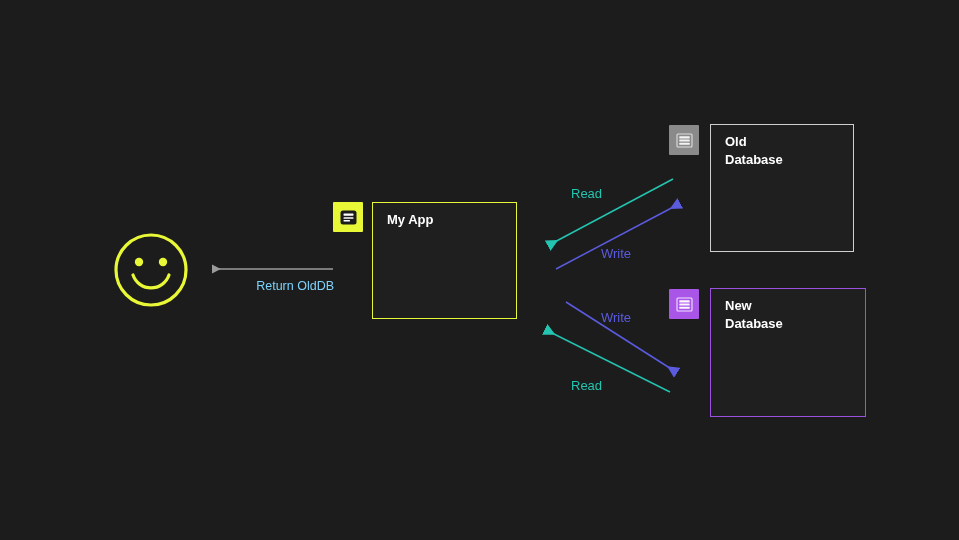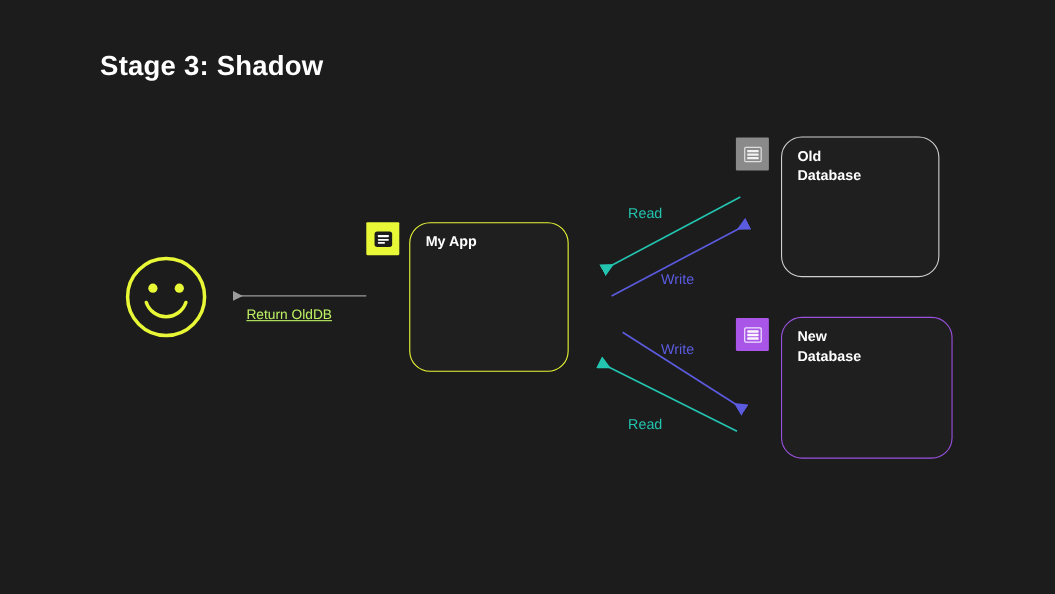--- a/index.html
+++ b/index.html
@@ -28,39 +28,38 @@
     color: #ffffff;
     letter-spacing: 0.2px;
     white-space: pre;
   }
 
   
   .node-box {
     position: absolute;
     box-sizing: border-box;
     background: #1f1f1f;
-    border-radius: 19px;
   }
   .node-title {
     position: absolute;
     left: 14px;
     top: 8px;
     font-size: 13px;
     font-weight: bold;
     color: #ffffff;
     line-height: 18px;
     white-space: pre-line;
   }
 
   
   #box-myapp {
     left: 372px;
     top: 202px;
     width: 145px;
-    height: 136px;
+    height: 117px;
     border: 1.4px solid #e8f736;
   }
   
   #box-olddb {
     left: 710px;
     top: 124px;
     width: 144px;
     height: 128px;
     border: 1.4px solid #cfcfcf;
   }
@@ -114,25 +113,24 @@
     left: 205px;
     top: 258px;
     width: 130px;
     height: 22px;
   }
   #return-label {
     position: absolute;
     left: 224px;
     top: 279px;
     width: 110px;
-    text-align: left;
+    text-align: right;
     font-size: 12.5px;
-    color: #bef264;
+    color: #7dd3fc;
     white-space: pre;
-    text-decoration: underline;
   }
 
   
   #flow-svg {
     position: absolute;
     left: 0;
     top: 0;
     width: 959px;
     height: 540px;
     pointer-events: none;
@@ -147,21 +145,20 @@
   #label-read-top  { left: 571px; top: 186px; color: #23c4b0; }
   #label-write-top { left: 601px; top: 246px; color: #5b5be0; }
   #label-write-bot { left: 601px; top: 310px; color: #5b5be0; }
   #label-read-bot  { left: 571px; top: 378px; color: #23c4b0; }
 </style>
 </head>
 <body>
 
 <div id="slide">
 
-  <div id="slide-title">Stage 3: Shadow</div>
 
   <svg id="smiley" viewBox="0 0 76 76">
     <circle cx="38" cy="38" r="35" fill="none" stroke="#e8f736" stroke-width="3.2"></circle>
     <circle cx="26" cy="30" r="4.2" fill="#e8f736"></circle>
     <circle cx="50" cy="30" r="4.2" fill="#e8f736"></circle>
     <path d="M20 43 A19 19 0 0 0 56 43" fill="none" stroke="#e8f736" stroke-width="3.2" stroke-linecap="round"></path>
   </svg>
 
   <svg id="return-arrow-svg" viewBox="0 0 130 22">
     <defs>

